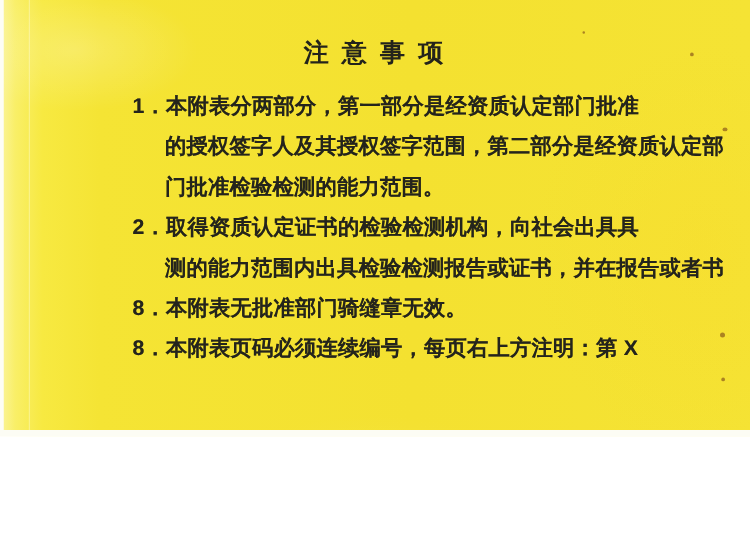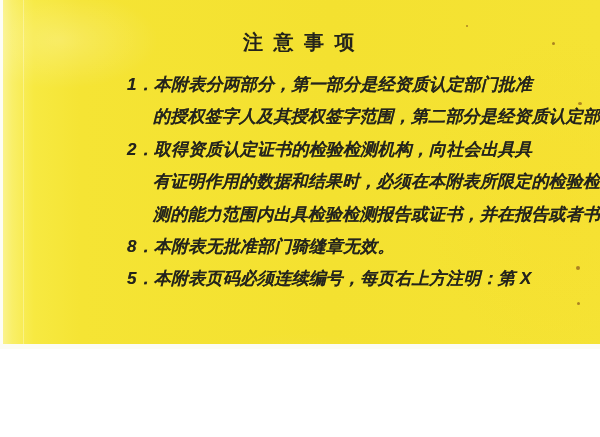--- a/index.html
+++ b/index.html
@@ -40,24 +40,23 @@
     width: 100%;
     text-align: center;
     font-size: 20px;
     font-weight: 700;
     letter-spacing: 2.5px;
     color: #23231b;
     white-space: nowrap;
   }
   .text-block {
     position: absolute;
-    left: 105px; top: 69px;
+    left: 84px; top: 69px;
     width: 470px;
     color: #24241c;
-    font-style: italic;
   }
   .line {
     height: 32.4px;
     line-height: 32.4px;
     font-size: 17px;
     font-weight: 600;
     letter-spacing: 0.2px;
     white-space: nowrap;
     text-shadow: 0 0 0.5px rgba(35,35,27,0.55);
     padding-left: 48px;
@@ -84,25 +83,25 @@
 
 <div class="page">
 
   <div class="crease"></div>
 
   <h1 class="doc-title">注 意 事 项</h1>
 
   <div class="text-block">
     <div class="line indent">1．本附表分两部分，第一部分是经资质认定部门批准</div>
     <div class="line">的授权签字人及其授权签字范围，第二部分是经资质认定部</div>
+    <div class="line">门批准检验检测的能力范围。</div>
     <div class="line indent">2．取得资质认定证书的检验检测机构，向社会出具具</div>
-    <div class="line">有证明作用的数据和结果时，必须在本附表所限定的检验检</div>
     <div class="line">测的能力范围内出具检验检测报告或证书，并在报告或者书</div>
     <div class="line indent">8．本附表无批准部门骑缝章无效。</div>
-    <div class="line indent">5．本附表页码必须连续编号，每页右上方注明：第 X</div>
+    <div class="line indent">8．本附表页码必须连续编号，每页右上方注明：第 X</div>
   </div>
 
   <div class="speck s1"></div>
   <div class="speck s2"></div>
   <div class="speck s3"></div>
   <div class="speck s4"></div>
   <div class="speck s5"></div>
   <div class="speck s6"></div>
   <div class="speck s7"></div>
 

